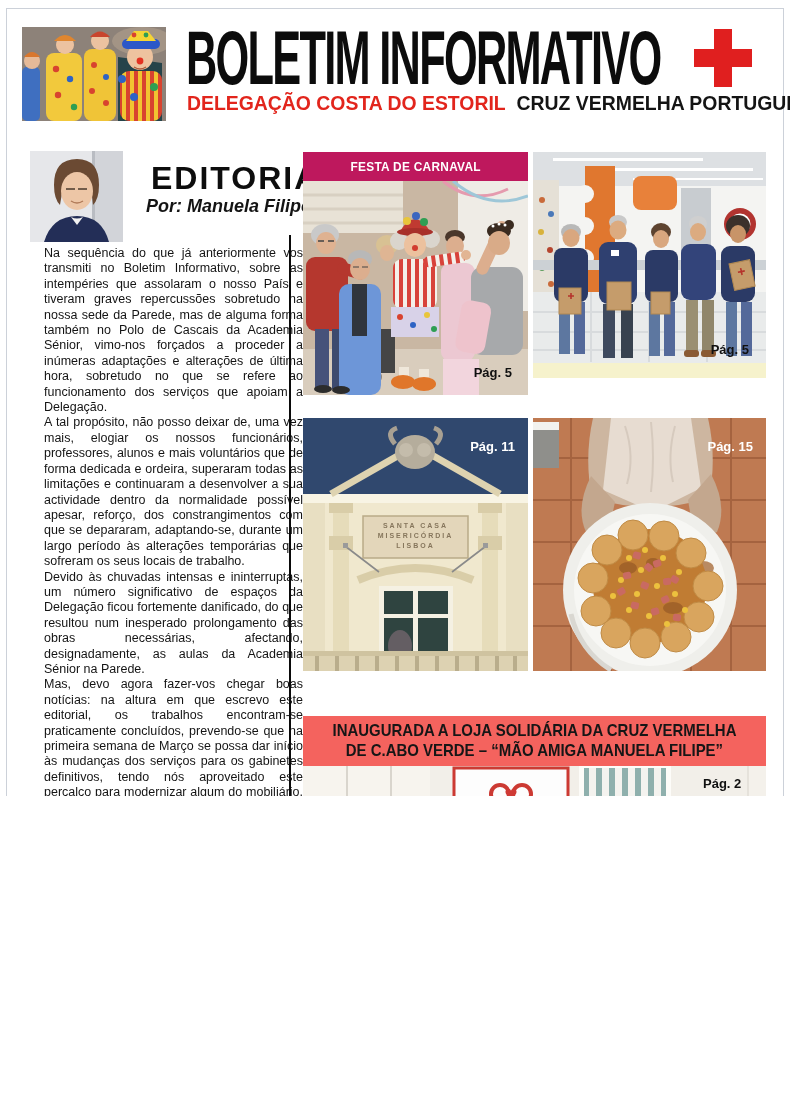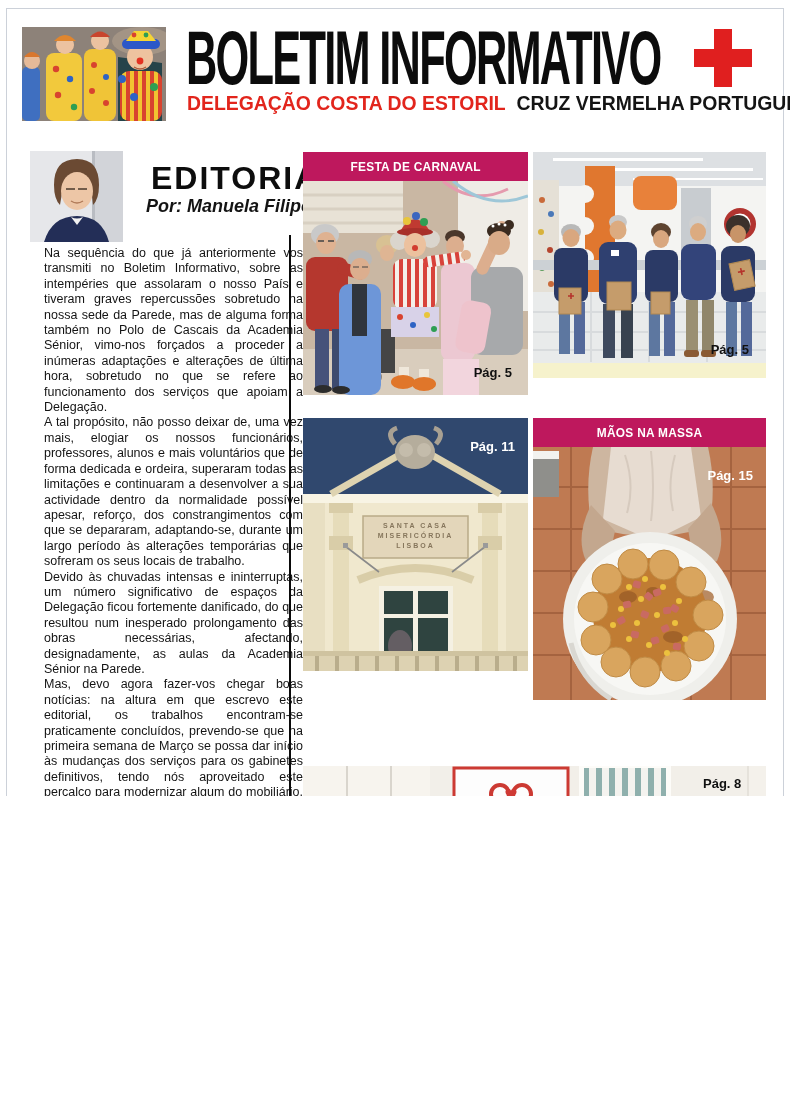--- a/index.html
+++ b/index.html
@@ -336,23 +336,20 @@
       <div class="plaque-txt">
         <div>SANTA CASA</div>
         <div>MISERICÓRDIA</div>
         <div>LISBOA</div>
       </div>
       <div class="pg light" style="right:13px;top:10px;">Pág. 11</div>
     </div>
   </div>
 
   <div class="card" style="left:533px;top:418px;width:233px;">
-    <div class="cap">
-      <span>MÃOS NA MASSA</span>
-    </div>
     <div class="art" style="width:233px;height:253px;">
       <svg width="233" height="253" viewBox="0 0 233 253" preserveAspectRatio="none">
         <rect width="233" height="253" fill="#bf7a52"></rect>
         <path d="M38,0 v253 M78,0 v253 M118,0 v253 M158,0 v253 M198,0 v253" stroke="#a5633f" stroke-width="2"></path>
         <path d="M0,40 h233 M0,82 h233 M0,124 h233 M0,166 h233 M0,208 h233" stroke="#a5633f" stroke-width="2"></path>
         <rect x="0" y="4" width="26" height="46" fill="#8f8f8b"></rect>
         <rect x="0" y="4" width="26" height="8" fill="#f2f2ef"></rect>
         <path d="M60,0 h115 q9,40 1,80 q-58,18 -117,0 q-8,-40 1,-80 z" fill="#cdb6a0"></path>
         <path d="M78,0 L158,0 L168,70 L120,94 L70,72 Z" fill="#e8dfd5" opacity=".93"></path>
         <path d="M92,8 q10,30 2,58 M118,4 q4,36 0,70 M142,8 q-8,30 -2,56" stroke="#d6cabe" stroke-width="2" fill="none"></path>
@@ -410,20 +407,24 @@
           <rect x="140" y="196" width="8" height="7" rx="2" transform="rotate(8 144 199)"></rect>
           <rect x="84" y="170" width="8" height="7" rx="2" transform="rotate(-30 88 173)"></rect>
           <rect x="112" y="146" width="8" height="7" rx="2" transform="rotate(40 116 149)"></rect>
           <rect x="130" y="160" width="8" height="7" rx="2" transform="rotate(-5 134 163)"></rect>
         </g>
       </svg>
       <div class="pg light" style="right:13px;top:10px;">Pág. 15</div>
     </div>
   </div>
 
+  <div class="abs banner">
+    <div>INAUGURADA A LOJA SOLIDÁRIA DA CRUZ VERMELHA</div>
+    <div>DE C.ABO VERDE – “MÃO AMIGA MANUELA FILIPE”</div>
+  </div>
 
   <div class="abs feature-art art">
     <svg width="463" height="302" viewBox="0 0 463 302" preserveAspectRatio="none">
       <defs>
         <symbol id="icoH" viewBox="0 0 10 10">
             <path d="M5 9 C1 5.5 0 3 2.2 1.6 C3.6 .8 5 2 5 3 C5 2 6.4 .8 7.8 1.6 C10 3 9 5.5 5 9 Z" fill="#cf3a35"></path>
           </symbol>
         <symbol id="icoT" viewBox="0 0 10 10">
             <path d="M2 1 L4 0 L6 0 L8 1 L10 3 L8.5 4.5 L8 3.5 L8 9 L2 9 L2 3.5 L1.5 4.5 L0 3 Z" fill="#cf3a35"></path>
           </symbol>
@@ -533,17 +534,17 @@
       <div class="sign-line red"></div>
       <div class="sign-line red"></div>
       <div class="sign-line"></div>
       <div class="sign-line"></div>
       <div class="sign-line"></div>
       <div class="sign-hours">
         <div>Segunda a sexta: 9h às 17h</div>
         <div>Sábado: 9h às 13h</div>
       </div>
     </div>
-    <div class="pg dark" style="left:400px;top:10px;">Pág. 8</div>
+    <div class="pg dark" style="left:400px;top:10px;">Pág. 2</div>
   </div>
 
   <div class="abs bar bar-bottom"></div>
 </div>
 
 </body></html>

